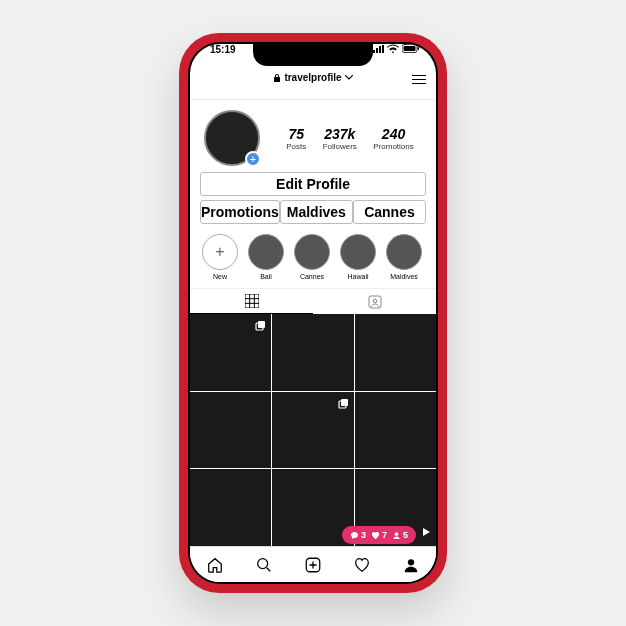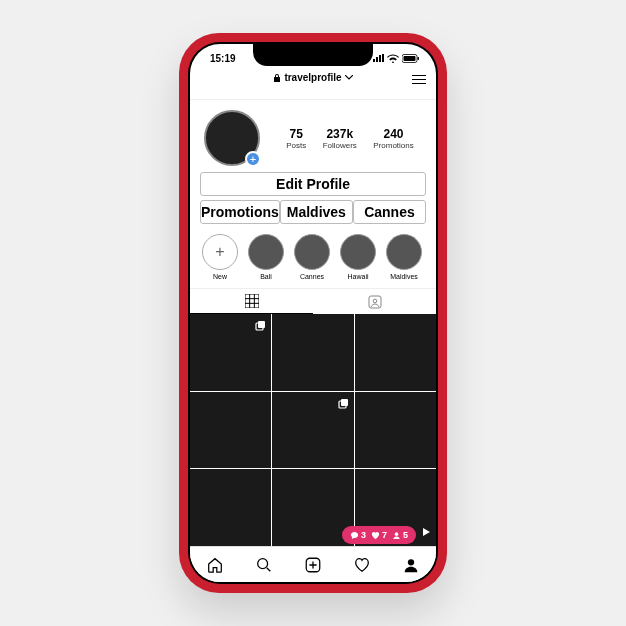--- a/index.html
+++ b/index.html
@@ -46,21 +46,21 @@
     transform: translateX(-50%);
     width: 120px;
     height: 22px;
     background: #000;
     border-radius: 0 0 14px 14px;
     z-index: 100;
   }
   .status-bar {
     height: 28px;
     display: flex;
-    align-items: center;
+    align-items: flex-start;
     justify-content: space-between;
     padding: 0 16px 0 20px;
     font-size: 10px;
     font-weight: 600;
     flex-shrink: 0;
     gap: 10px;
   }
   .status-right { display: flex; align-items: center; gap: 3px; }
   .signal-bars { display: flex; align-items: flex-end; gap: 1px; height: 8px; }
   .signal-bars span { width: 2px; background: #000; }
@@ -86,21 +86,21 @@
     width:56px; height:56px; border-radius:50%;
     background:#222; border:2px solid #888;
   }
   .add-badge {
     position:absolute; right:-1px; bottom:-1px; width:16px; height:16px;
     background:#4a90e2; border:2px solid #fff; border-radius:50%;
     color:#fff; display:flex; align-items:center; justify-content:center;
     font-size:11px; line-height:1;
   }
   .stats { flex:1; display:flex; justify-content:space-around; text-align:center; }
-  .stat-num { font-size:12px; font-weight:700; }
+  .stat-num { font-size:14px; font-weight:700;font-style:italic; }
   .stat-label { font-size:8px; color:#333; }
   .username { font-size:9px; font-weight:700; padding:0 14px 6px; flex-shrink:0; }
   .btn-row { padding: 0 10px 4px; flex-shrink:0; }
   .btn {
     width:100%; border:1px solid #bbb; border-radius:3px; background:#fff;
     font-size:14px; font-weight:700; padding:3px 0; text-align:center;
   }
   .btn-row-3 { padding: 0 10px 6px; display:flex; flex-shrink:0; }
   .btn-row-3 .btn { flex:1; }
   .highlights {

